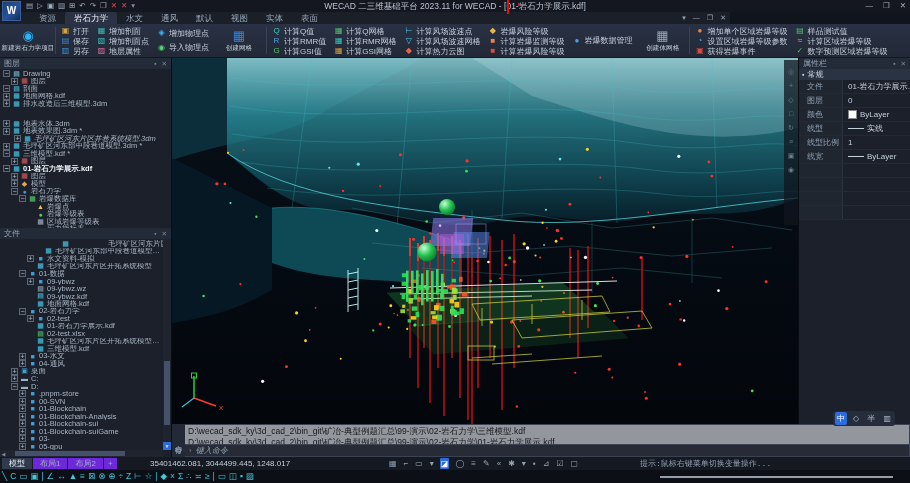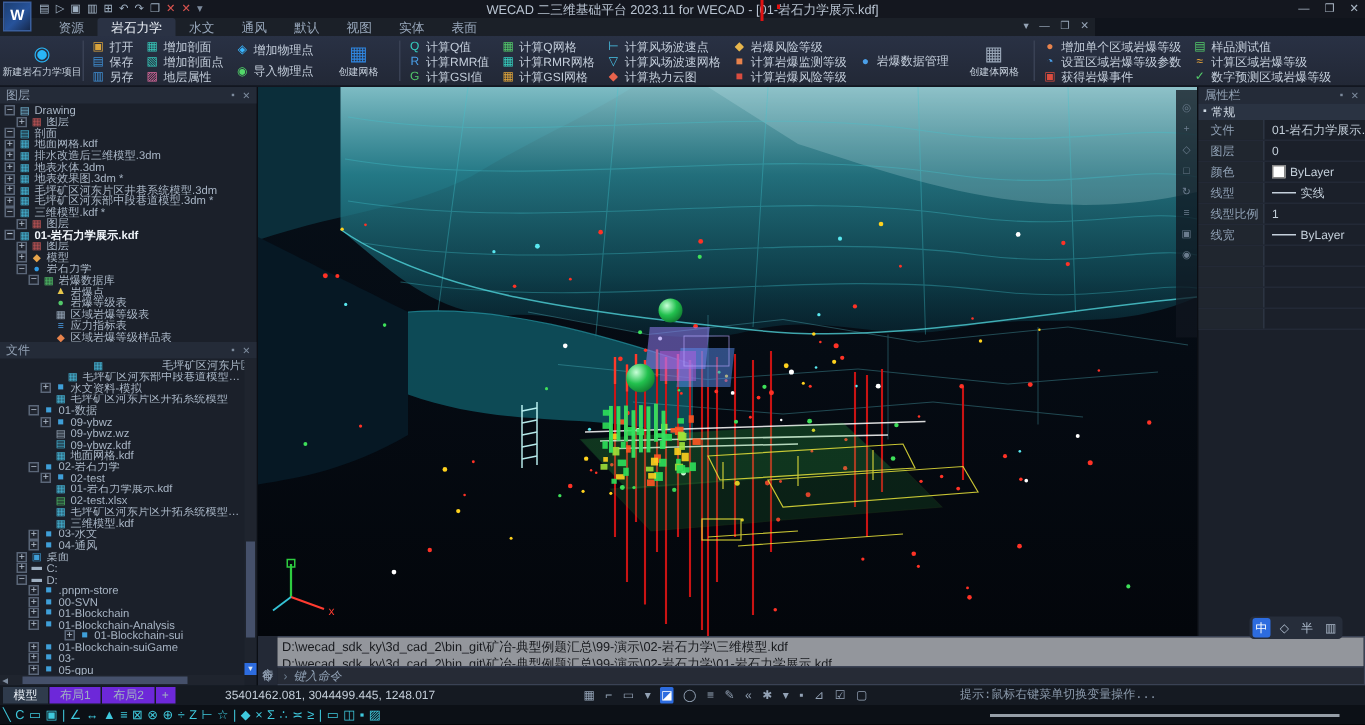--- a/index.html
+++ b/index.html
@@ -326,31 +326,31 @@
         <div class="titem" style="height: 7.55px; padding-left: 3px;">
           <span class="texp">+</span>
           <span class="ticn" style="color: rgb(73, 196, 232);">▦</span>
           <span>地面网格.kdf</span>
         </div>
         <div class="titem" style="height: 7.55px; padding-left: 3px;">
           <span class="texp">+</span>
           <span class="ticn" style="color: rgb(73, 196, 232);">▦</span>
           <span>排水改造后三维模型.3dm</span>
         </div>
+        <div class="titem" style="height: 7.55px; padding-left: 3px; margin-top: 12px;">
+          <span class="texp">+</span>
+          <span class="ticn" style="color: rgb(73, 196, 232);">▦</span>
+          <span>地表水体.3dm</span>
+        </div>
         <div class="titem" style="height: 7.55px; padding-left: 3px;">
           <span class="texp">+</span>
           <span class="ticn" style="color: rgb(73, 196, 232);">▦</span>
-          <span>地表水体.3dm</span>
-        </div>
-        <div class="titem" style="height: 7.55px; padding-left: 3px;">
-          <span class="texp">+</span>
-          <span class="ticn" style="color: rgb(73, 196, 232);">▦</span>
           <span>地表效果图.3dm *</span>
         </div>
-        <div class="titem" style="height: 7.55px; padding-left: 3px;">
+        <div class="titem" style="height: 7.55px; padding-left: 14px; font-style: italic;">
           <span class="texp">+</span>
           <span class="ticn" style="color: rgb(73, 196, 232);">▦</span>
           <span>毛坪矿区河东片区井巷系统模型.3dm</span>
         </div>
         <div class="titem" style="height: 7.55px; padding-left: 3px;">
           <span class="texp">+</span>
           <span class="ticn" style="color: rgb(73, 196, 232);">▦</span>
           <span>毛坪矿区河东部中段巷道模型.3dm *</span>
         </div>
         <div class="titem" style="height: 7.55px; padding-left: 3px;">
@@ -538,21 +538,21 @@
         <div class="titem" style="height: 7.5px; padding-left: 19px;">
           <span class="texp">+</span>
           <span class="ticn" style="color: rgb(63, 159, 216);">■</span>
           <span>01-Blockchain</span>
         </div>
         <div class="titem" style="height: 7.5px; padding-left: 19px;">
           <span class="texp">+</span>
           <span class="ticn" style="color: rgb(63, 159, 216);">■</span>
           <span>01-Blockchain-Analysis</span>
         </div>
-        <div class="titem" style="height: 7.5px; padding-left: 2px; justify-content: center;">
+        <div class="titem" style="height: 7.5px; padding-left: 19px;">
           <span class="texp">+</span>
           <span class="ticn" style="color: rgb(63, 159, 216);">■</span>
           <span>01-Blockchain-sui</span>
         </div>
         <div class="titem" style="height: 7.5px; padding-left: 19px;">
           <span class="texp">+</span>
           <span class="ticn" style="color: rgb(63, 159, 216);">■</span>
           <span>01-Blockchain-suiGame</span>
         </div>
         <div class="titem" style="height: 7.5px; padding-left: 19px;">

